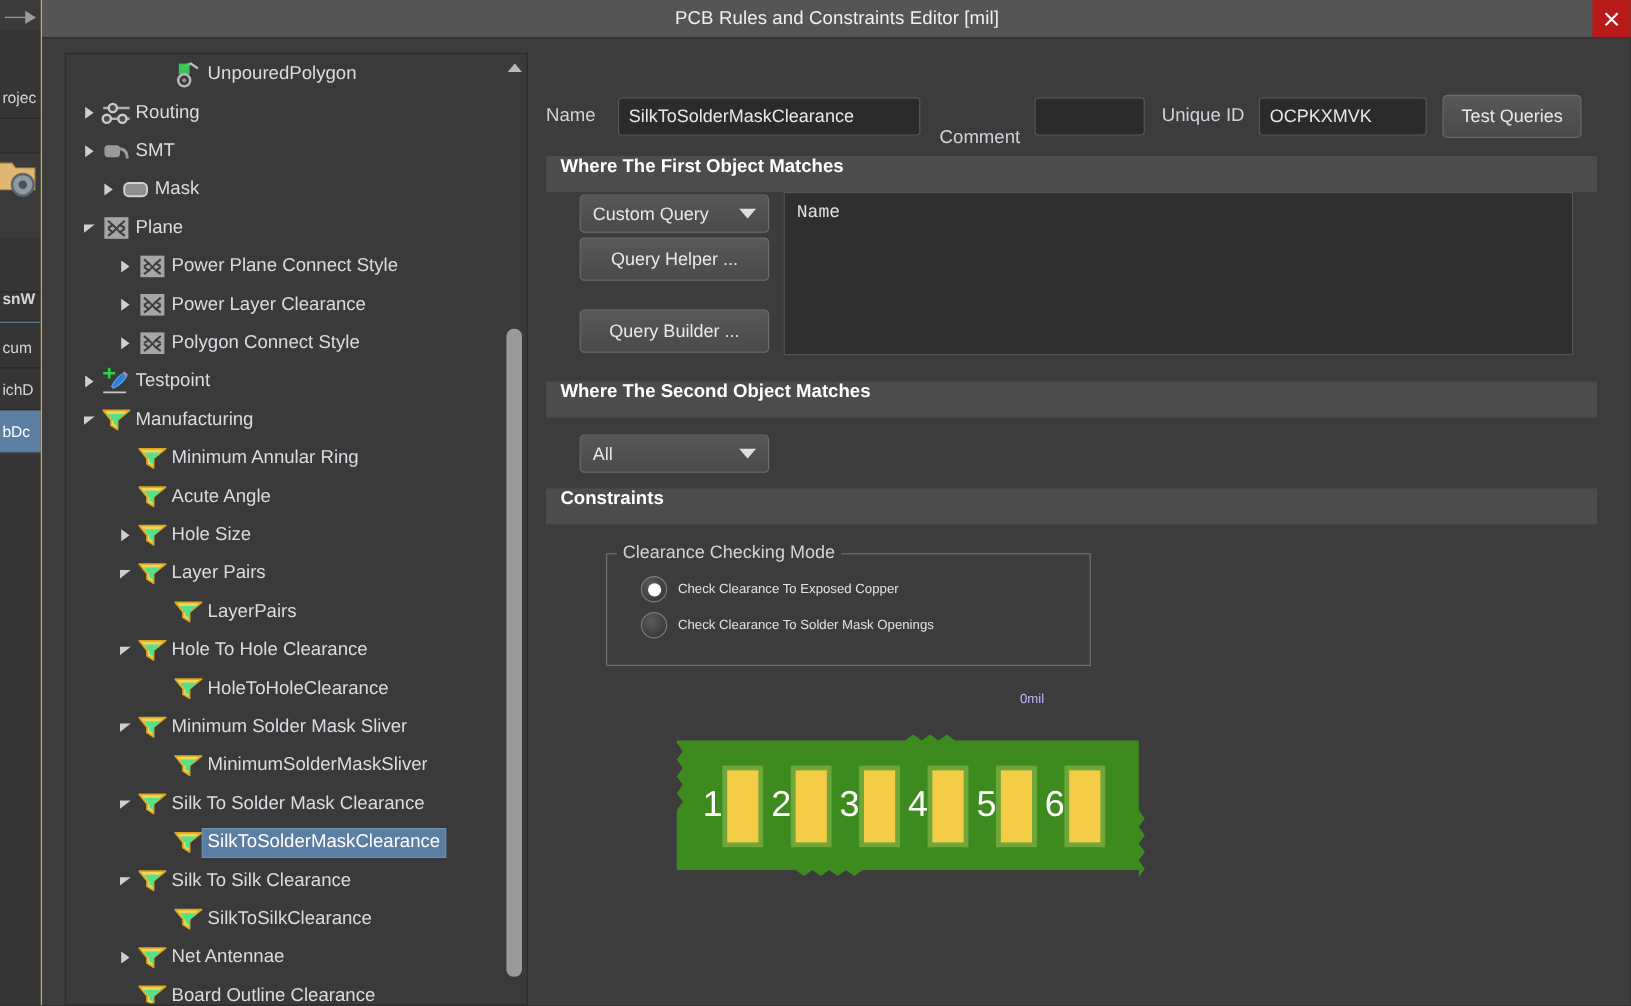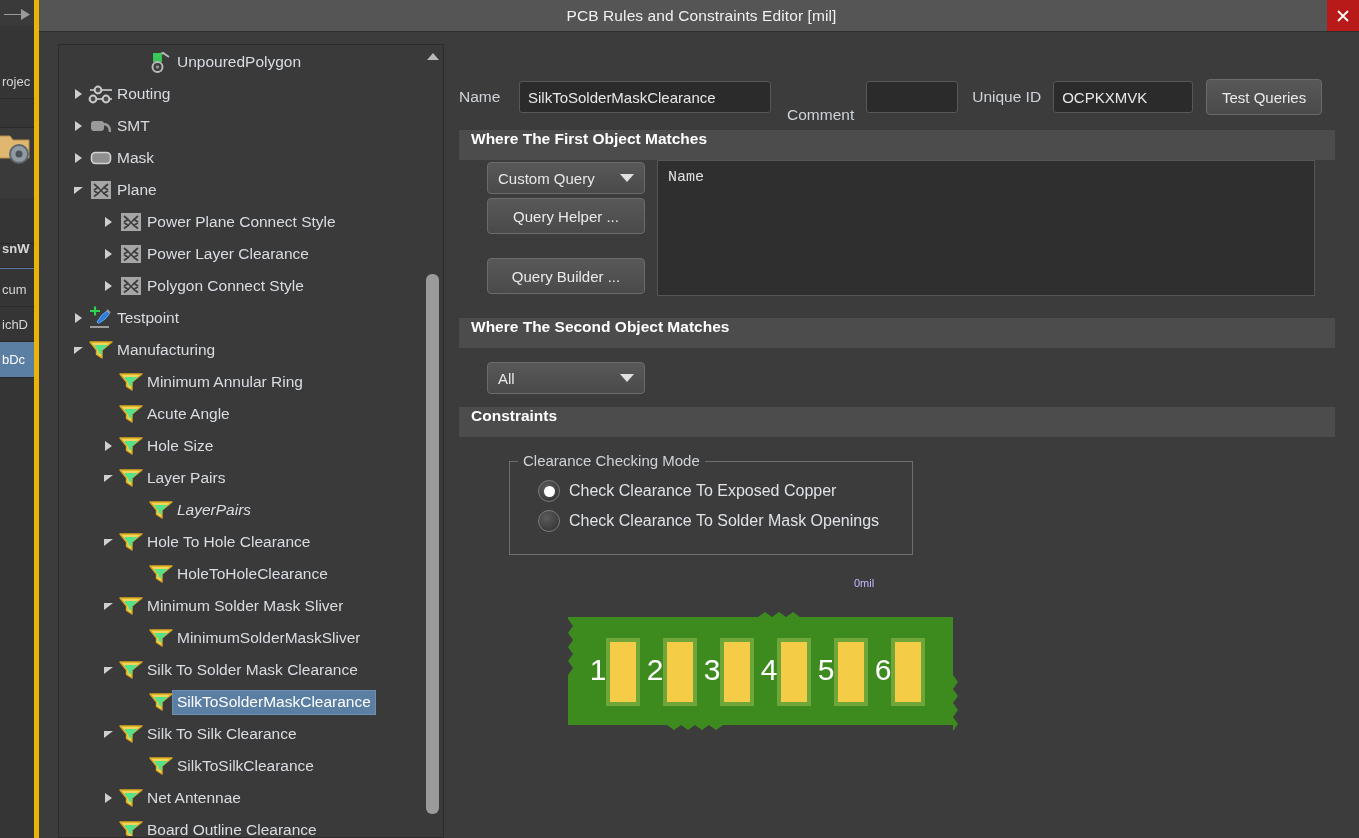--- a/index.html
+++ b/index.html
@@ -26,21 +26,21 @@
   .bg-arrow svg { position: absolute; left: 2px; top: 3px; }
   .bg-folder { position: absolute; left: 0; top: 128px; width: 34px; height: 70px; background: #3a3a3a; }
   .bg-sel { background: #5b7ea3 !important; color: #fff !important; }
   .bg-divider { position: absolute; left: 0; width: 34px; height: 1px; background: #5a7aa0; }
 
   
   .dialog {
     position: absolute; left: 34px; top: 0;
     width: 1325px; height: 838px;
     background: #3c3c3c;
-    border-left: 5px solid #eab308;
+    border-left: 1px solid #eab308;
   }
   .titlebar {
     position: absolute; left: 0; top: 0; width: 1325px; height: 31px;
     background: #555555;
     display: flex; align-items: center; justify-content: center;
   }
   .titlebar .ttl { color: #f0f0f0; font-size: 15.5px; letter-spacing: .1px; }
   .closebtn {
     position: absolute; right: 0; top: 0; width: 32px; height: 31px;
     background: #b81a1a; display: flex; align-items: center; justify-content: center;
@@ -137,21 +137,21 @@
   }
   .radio-row { display: flex; align-items: center; height: 30px; cursor: pointer; }
   .radio {
     width: 22px; height: 22px; border-radius: 50%;
     background: radial-gradient(circle at 38% 34%, #5c5c5c, #3b3b3b 70%);
     border: 1px solid #7a7a7a;
     display: flex; align-items: center; justify-content: center;
     flex: 0 0 22px;
   }
   .radio.on::after { content: ""; width: 11px; height: 11px; border-radius: 50%; background: #ffffff; }
-  .radio-lbl { color: #dfe3e8; font-size: 16px; margin-left: 9px; }
+  .radio-lbl { color: #dfe3e8; font-size: 11px; margin-left: 9px; }
 
   .clr-lbl { position: absolute; color: #d6dae0; font-size: 15.5px; }
   .clr-val { position: absolute; color: #c4b5fd; font-size: 11px; }
 
   
   .pcb { position: absolute; left: 104px; top: 565px; width: 400px; height: 125px; }
   .pcb svg { display: block; }
 </style>
 </head>
 <body>
@@ -241,21 +241,21 @@
               <i class="tri-r"></i>
             </span>
             <span class="ticon">
               <svg width="24" height="20" viewBox="0 0 24 20">
                 <rect x="2" y="5" width="13" height="10" rx="3" fill="#9a9a9a"></rect>
                 <path d="M14 8 q7 0 7 8" stroke="#9a9a9a" stroke-width="2.4" fill="none"></path>
               </svg>
             </span>
             <span class="lbl">SMT</span>
           </div>
-          <div class="tnode" style="padding-left: 8px;">
+          <div class="tnode" style="padding-left: 8px; margin-left: 16px;">
             <span class="twist">
               <i class="tri-r"></i>
             </span>
             <span class="ticon">
               <svg width="24" height="20" viewBox="0 0 24 20">
                 <rect x="2.5" y="4.5" width="19" height="11" rx="4" fill="#8f8f8f" stroke="#d2d2d2" stroke-width="1.6"></rect>
               </svg>
             </span>
             <span class="lbl">Mask</span>
           </div>
@@ -374,21 +374,21 @@
               <i class="tri-d"></i>
             </span>
             <span class="ticon">
               <svg width="26" height="22" viewBox="0 0 26 22">
                 <path d="M2 3 H24 L14 11 V19 L8.5 15.5 V11 Z" fill="#f3d35a" stroke="#d9a921" stroke-width="1.4" stroke-linejoin="round"></path>
                 <path d="M6 6 H20 L13.5 12 V16 L10.5 14 V12 Z" fill="#55e08a"></path>
               </svg>
             </span>
             <span class="lbl">Layer Pairs</span>
           </div>
-          <div class="tnode" style="padding-left: 68px; font-style: italic;">
+          <div class="tnode" style="padding-left: 68px;">
             <span class="twist"></span>
             <span class="ticon">
               <svg width="26" height="22" viewBox="0 0 26 22">
                 <path d="M2 3 H24 L14 11 V19 L8.5 15.5 V11 Z" fill="#f3d35a" stroke="#d9a921" stroke-width="1.4" stroke-linejoin="round"></path>
                 <path d="M6 6 H20 L13.5 12 V16 L10.5 14 V12 Z" fill="#55e08a"></path>
               </svg>
             </span>
             <span class="lbl">LayerPairs</span>
           </div>
           <div class="tnode" style="padding-left: 38px;">

